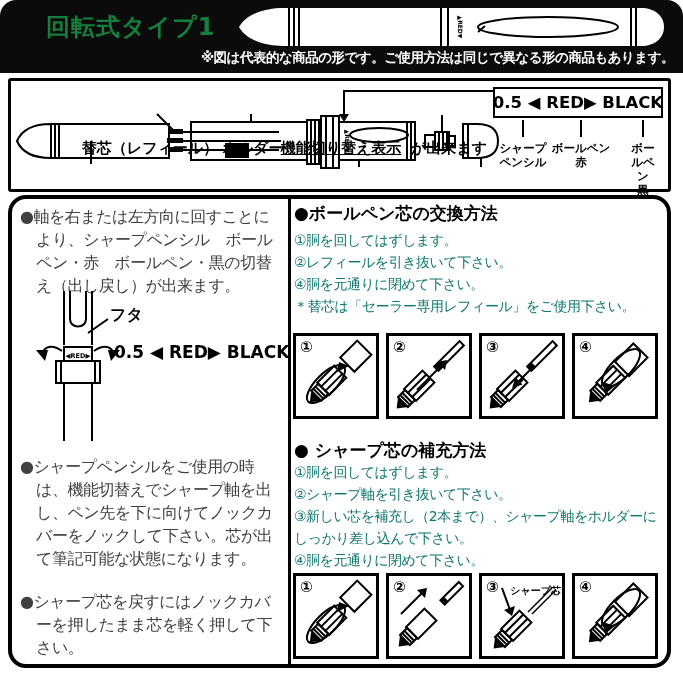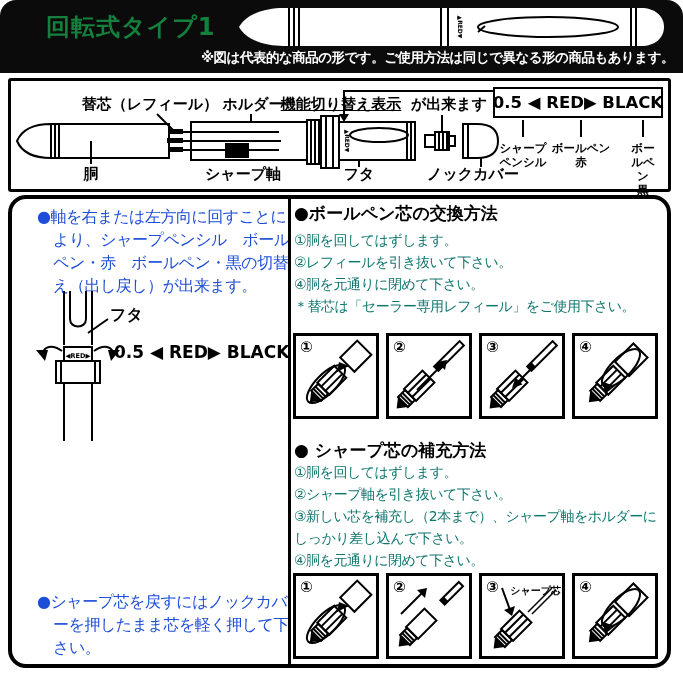--- a/index.html
+++ b/index.html
@@ -13,35 +13,35 @@
            letter-spacing:1px; }
   .note  { position:absolute; right:9px; top:49px; color:#fff; font-size:13.5px; font-weight:bold;
            letter-spacing:-0.5px; }
   .band-pen { position:absolute; left:236px; top:4px; }
 
   
   .parts-box { position:absolute; left:8px; top:78px; width:663px; height:114px;
                background:#fff; border:3px solid #000; border-radius:3px; }
   .parts-svg { position:absolute; left:0; top:0; }
   .plabel { position:absolute; transform:translateX(-50%); font-size:15px; font-weight:bold;
-            color:#000; white-space:nowrap; }
+            color:#000; white-space:nowrap;margin-top:44px; }
   .plabel2 { position:absolute; transform:translateX(-50%); font-size:11.5px; font-weight:bold;
              color:#000; text-align:center; white-space:pre-line; line-height:14px; }
   .dial-box { position:absolute; left:482px; top:6px; width:170px; height:31px; border:2.5px solid #000;
               display:flex; align-items:center; justify-content:center;
               font-size:16.5px; font-weight:bold; letter-spacing:0; white-space:nowrap; }
 
   
   .main-box { position:absolute; left:8px; top:195px; width:663px; height:473px;
               border:4px solid #000; border-radius:18px; background:#fff; }
   .col-l { position:absolute; left:0; top:0; width:276px; height:100%; }
   .col-r { position:absolute; left:276px; top:0; width:379px; height:100%;
            border-left:3px solid #000; }
   .para { position:absolute; left:8px; width:260px; font-size:16px; line-height:23px;
-          color:#1d4ed8; text-indent:-16px; padding-left:16px; letter-spacing:-0.5px;margin-left:17px; }
+          color:#404040; text-indent:-16px; padding-left:16px; letter-spacing:-0.5px; }
   .lfig { position:absolute; left:10px; top:90px; width:264px; height:160px; }
   .lfig-cap { position:absolute; left:88px; top:16px; font-size:16px; font-weight:bold; }
   .lfig-dial { position:absolute; left:92px; top:53px; font-size:17px; font-weight:bold; white-space:nowrap; }
   .rhead { position:absolute; left:3px; font-size:17px; font-weight:bold; letter-spacing:0; white-space:nowrap; }
   .steps { position:absolute; left:3px; width:372px; }
   .step { font-size:14px; line-height:22px; letter-spacing:-0.5px; color:#0f766e; }
   .s-tight { letter-spacing:-1.1px; }
   .figrow { position:absolute; left:2px; display:flex; gap:7px; }
   .sbox { position:relative; width:86px; height:86px; border:3px solid #000; background:#fff; }
   .snum { position:absolute; top:2px; left:4px; font-size:15px; font-weight:bold; }
@@ -166,20 +166,21 @@
             <path d="M42,94 V152 M70,94 V152"></path>
           </g>
           <polygon points="14,61 23,72 26,61" fill="#000"></polygon>
           <polygon points="98,61 89,72 86,61" fill="#000"></polygon>
           <text x="56" y="68.5" font-size="6.5" font-weight="bold" fill="#000" text-anchor="middle">◀RED▶</text>
         </svg>
         <div class="lfig-cap">フタ</div>
         <div class="lfig-dial">0.5 ◀ RED▶ BLACK</div>
       </div>
 
+      <div class="para" style="top:256px;">●シャープペンシルをご使用の時は、機能切替えでシャープ軸を出し、ペン先を下に向けてノックカバーをノックして下さい。芯が出て筆記可能な状態になります。</div>
       <div class="para" style="top:391px;">●シャープ芯を戻すにはノックカバーを押したまま芯を軽く押して下さい。</div>
     </div>
 
     <div class="col-r">
 
       <div class="rhead" style="top:3px;">●ボールペン芯の交換方法</div>
       <div class="steps" style="top:30px;">
         <div class="step">①胴を回してはずします。</div>
         <div class="step">②レフィールを引き抜いて下さい。</div>
         <div class="step">④胴を元通りに閉めて下さい。</div>

